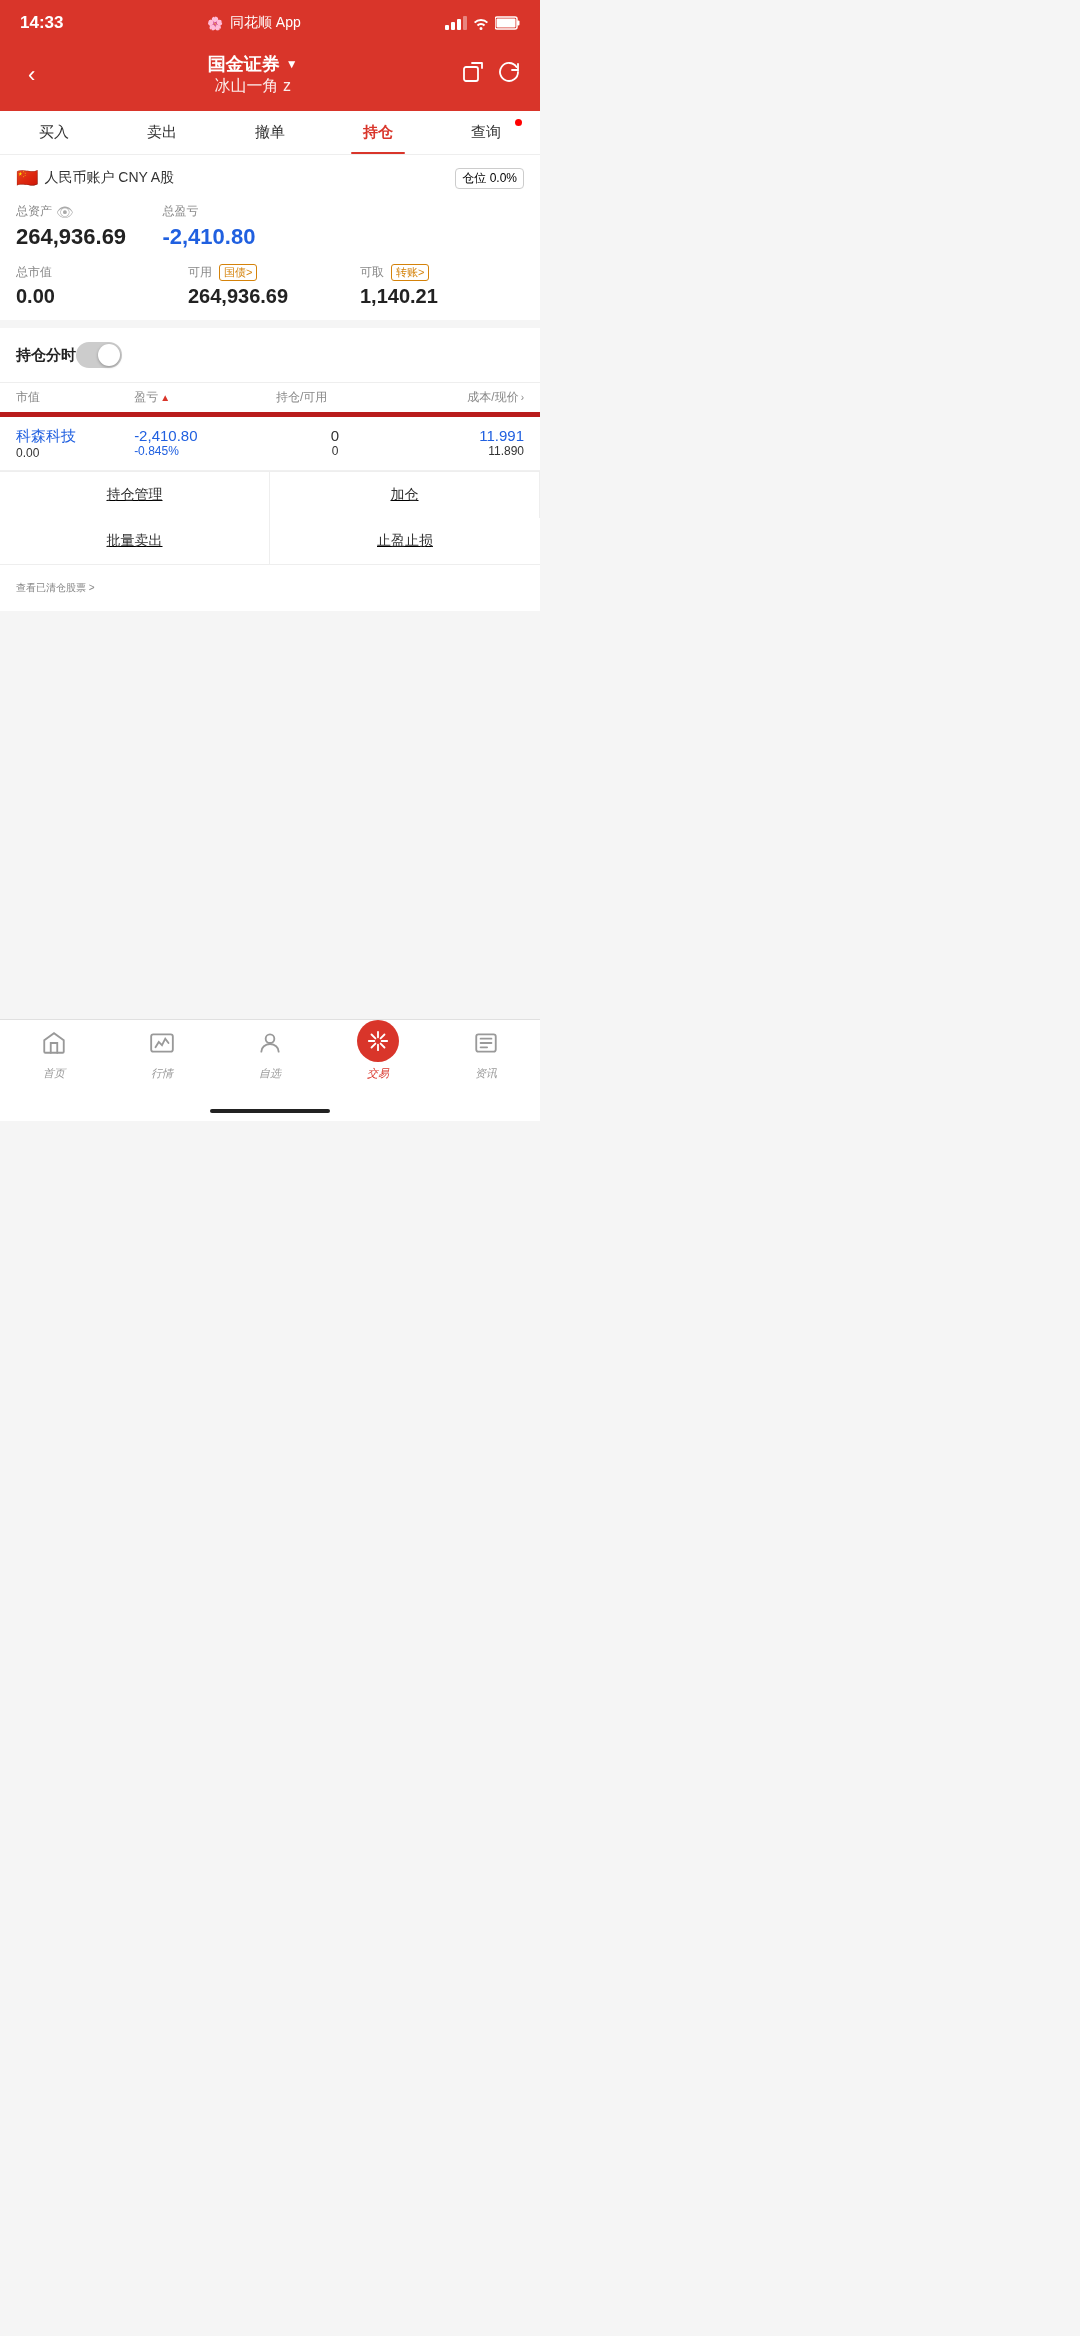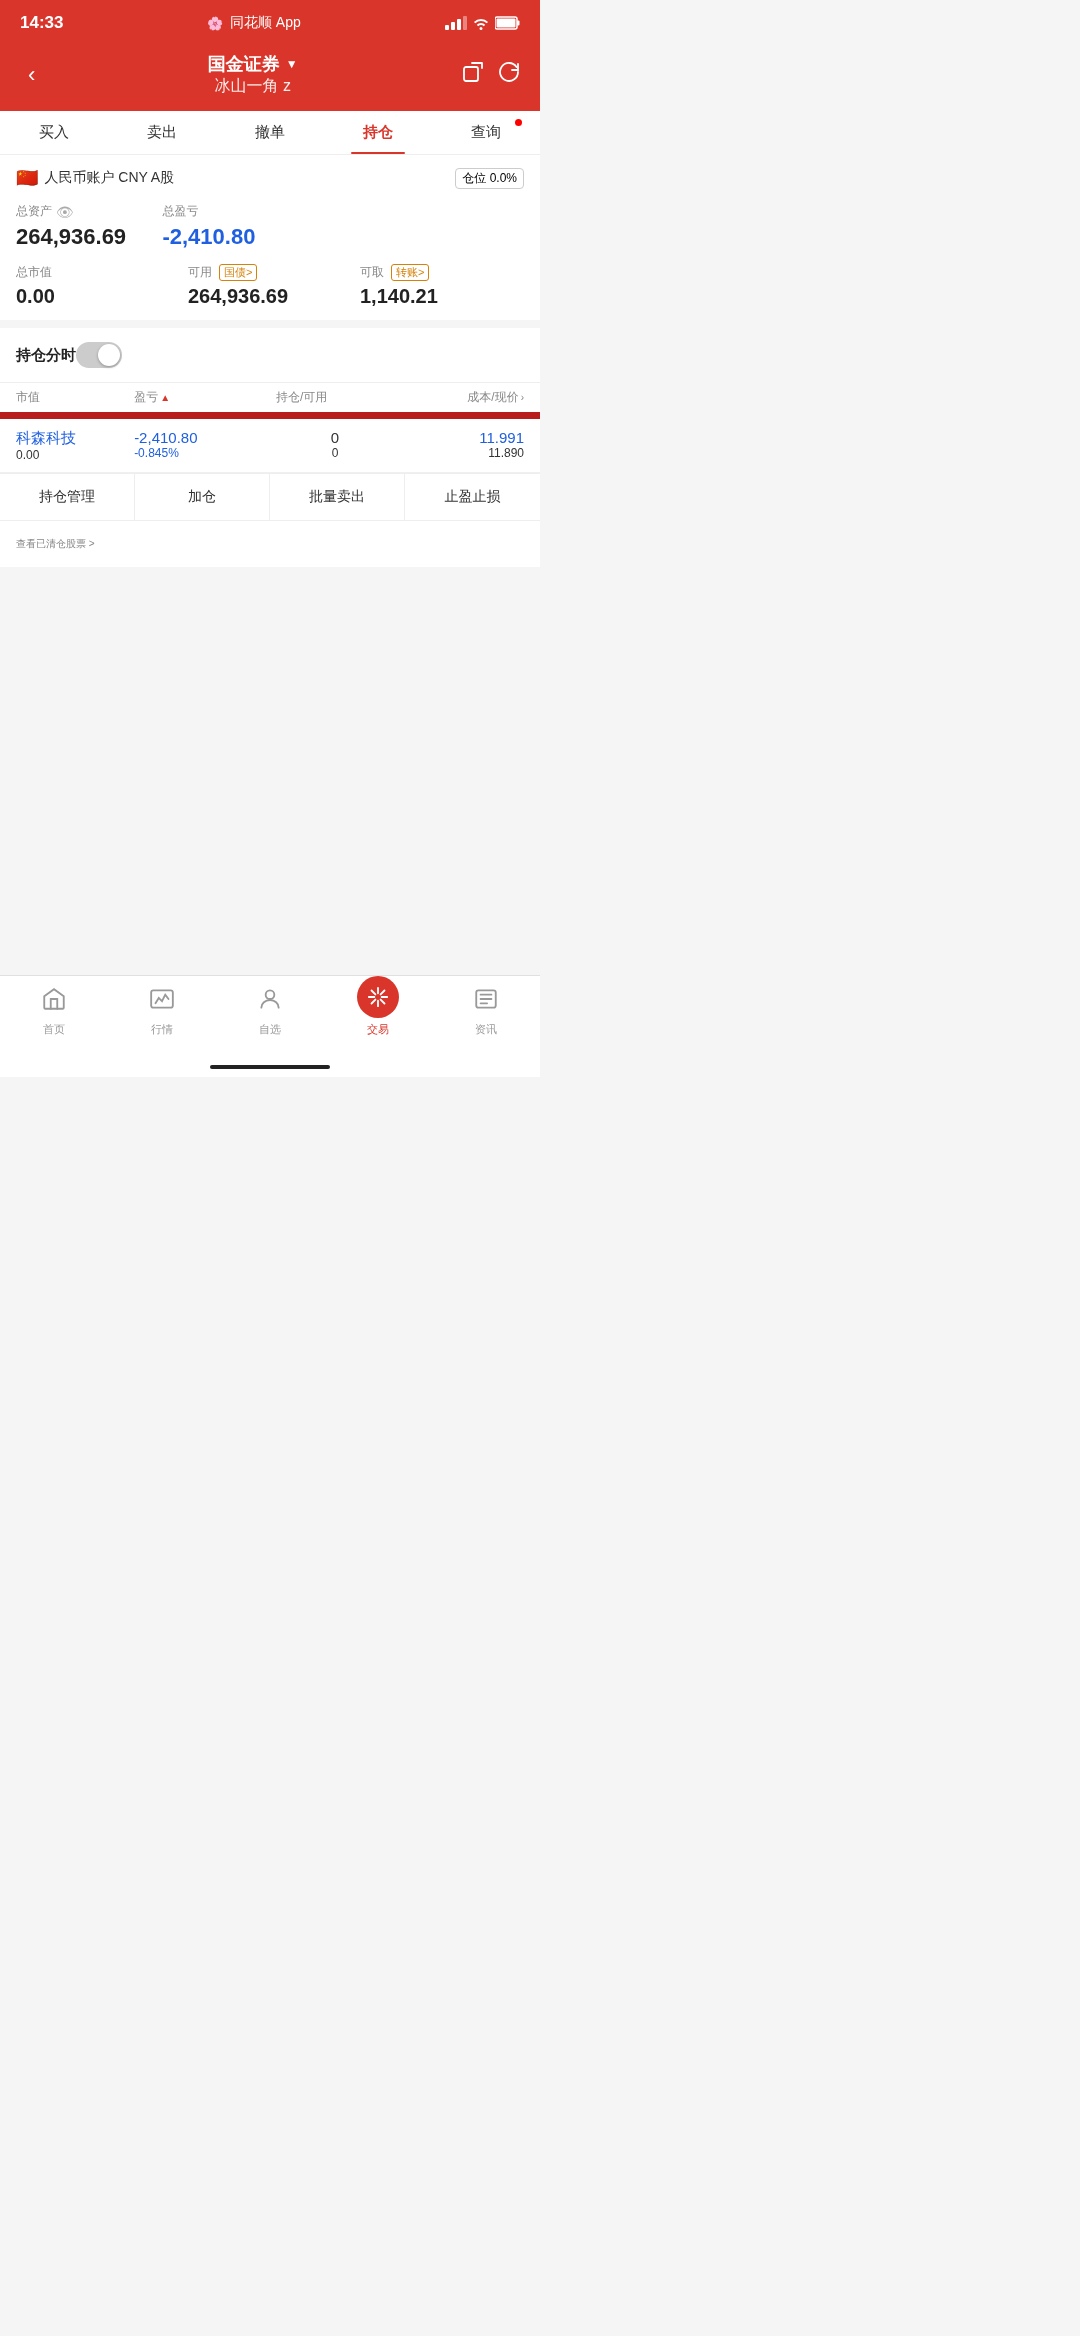--- a/index.html
+++ b/index.html
@@ -279,21 +279,21 @@
       border-radius: 50%;
       box-shadow: 0 1px 3px rgba(0,0,0,0.3);
     }
 
     
     .table-header {
       display: grid;
       grid-template-columns: 1fr 1.2fr 1fr 1.1fr;
       padding: 6px 16px;
       border-top: 1px solid #eee;
-      border-bottom: 7px solid #b91c1c;
+      border-bottom: 5px solid #b91c1c;
     }
     .table-header-cell {
       font-size: 12px;
       color: #888;
     }
     .table-header-cell.with-arrow {
       display: flex;
       align-items: center;
       gap: 2px;
     }
@@ -348,23 +348,24 @@
     }
     .current-price {
       font-size: 12px;
       color: #333;
       text-align: right;
     }
 
     
     .action-buttons {
       display: grid;
-      grid-template-columns: 1fr 1fr 1fr 1fr;
+      grid-template-columns: 1fr 1fr;
       border-top: 1px solid #eee;
       border-bottom: 1px solid #eee;
+      text-decoration: underline;
     }
     .action-btn {
       text-align: center;
       padding: 14px 0;
       font-size: 14px;
       color: #333;
       cursor: pointer;
       border-right: 1px solid #eee;
     }
     .action-btn:last-child {
@@ -384,20 +385,21 @@
       height: 400px;
       background: #f5f5f5;
     }
 
     
     .bottom-nav {
       background: white;
       border-top: 1px solid #e0e0e0;
       display: flex;
       padding: 10px 0 20px;
+      font-style: italic;
     }
     .nav-item {
       flex: 1;
       display: flex;
       flex-direction: column;
       align-items: center;
       gap: 4px;
       cursor: pointer;
     }
     .nav-icon {

